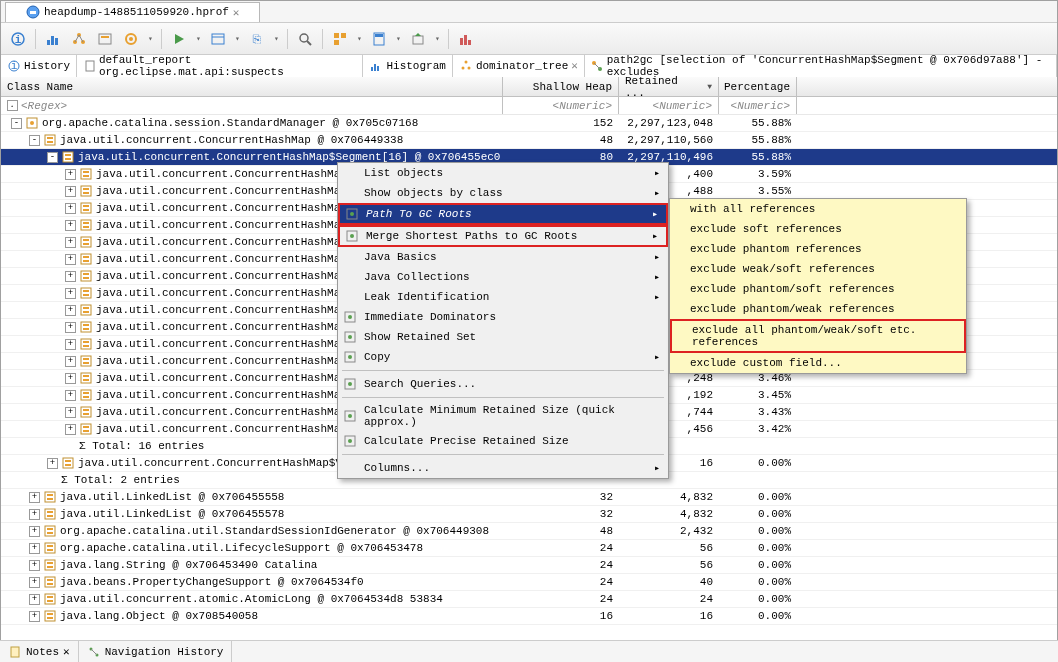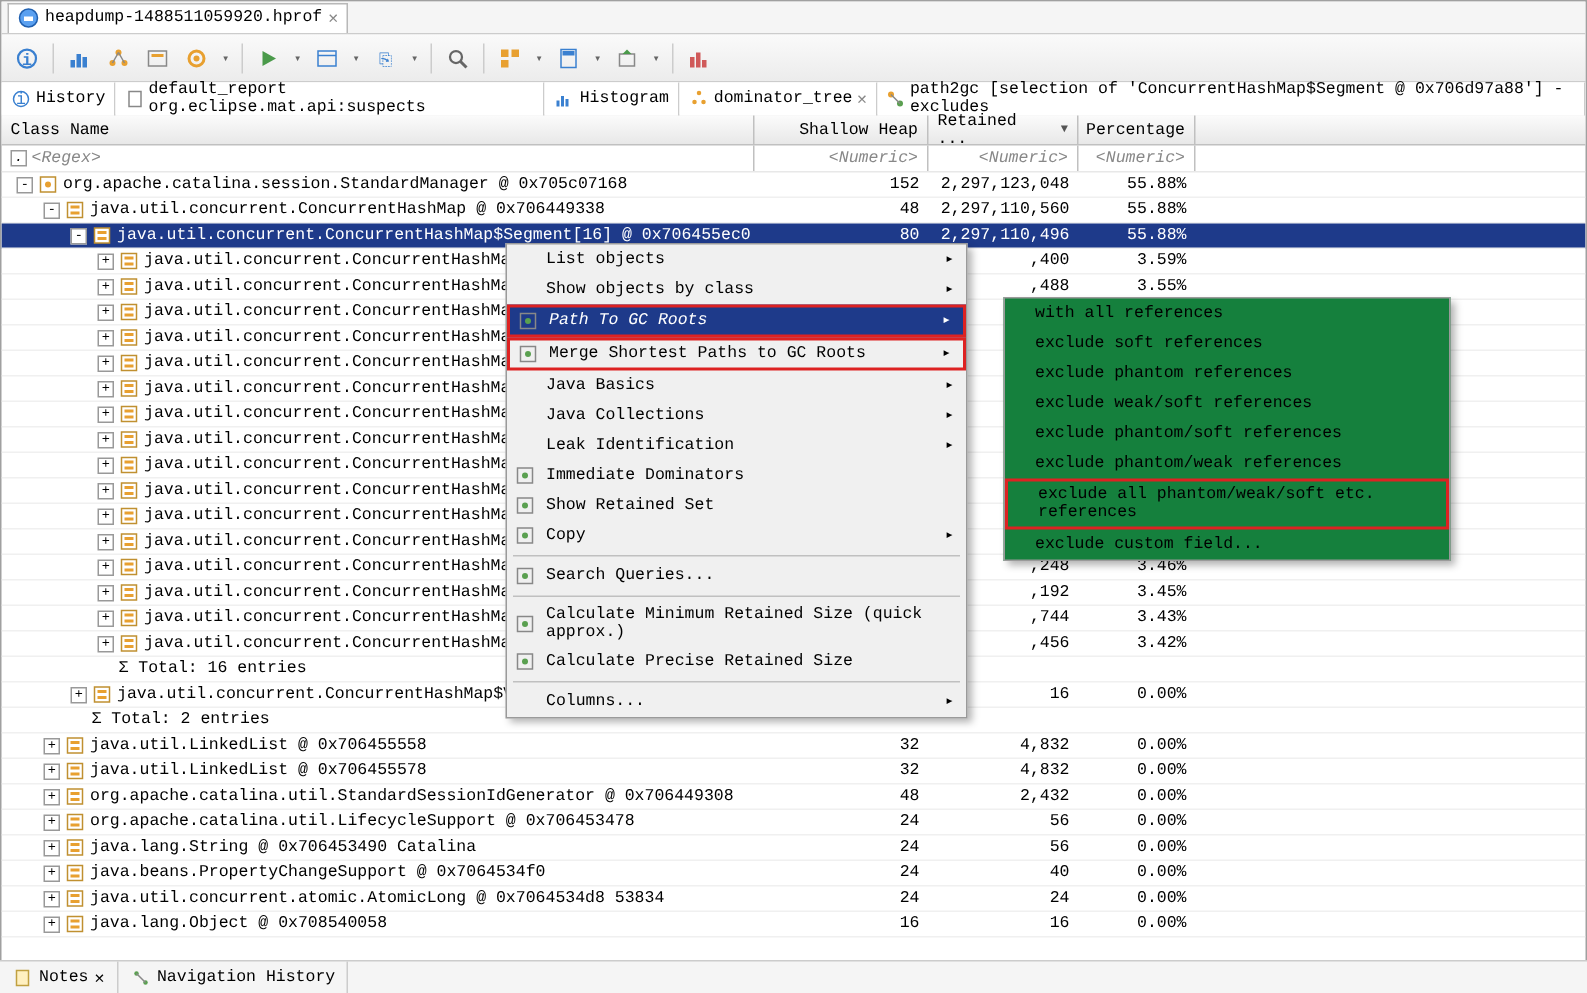--- a/index.html
+++ b/index.html
@@ -1,18 +1,18 @@
 <!DOCTYPE html>
 <html><head>
 <meta charset="utf-8">
 <style>
 * { margin:0; padding:0; box-sizing:border-box; font-family:"Courier New",monospace; font-size:11px; }
 body { background:#fff; color:#000; width:1058px; height:662px; overflow:hidden; border:1px solid #a0a0a0; }
 .tab-bar { display:flex; align-items:center; background:#f5f5f5; border-bottom:1px solid #ccc; height:22px; padding-left:4px; }
-.tab { display:flex; align-items:center; padding:2px 6px; background:#fff; border:1px solid #b8b8b8; border-bottom:none; margin-right:2px; height:20px; gap:4px; }
+.tab { display:flex; align-items:center; padding:2px 20px; background:#fff; border:1px solid #b8b8b8; border-bottom:none; margin-right:2px; height:20px; gap:4px; }
 .tab .close { color:#888; cursor:pointer; }
 .ico { width:14px; height:14px; display:inline-flex; align-items:center; justify-content:center; font-size:10px; }
 .toolbar { display:flex; align-items:center; gap:4px; padding:4px 6px; background:linear-gradient(to bottom,#fafafa,#ececec); border-bottom:1px solid #ccc; height:32px; }
 .tbtn { width:22px; height:22px; display:flex; align-items:center; justify-content:center; border:1px solid transparent; border-radius:2px; }
 .sep { width:1px; height:20px; background:#ccc; margin:0 2px; }
 .drop { width:9px; text-align:center; color:#666; font-size:8px; }
 .views { display:flex; align-items:center; border-bottom:1px solid #ccc; height:22px; background:#fff; }
 .view-tab { display:flex; align-items:center; padding:2px 6px; border-right:1px solid #ccc; height:22px; gap:3px; background:#fff; }
 .view-tab.active { background:#fff; }
 .view-tab .close { color:#888; }
@@ -27,28 +27,28 @@
 .row { display:flex; height:17px; align-items:center; border-bottom:1px solid #f0f0f0; position:relative; }
 .row.selected { background:#1e3a8a; color:#fff; }
 .cell1 { width:502px; display:flex; align-items:center; padding-left:4px; overflow:hidden; white-space:nowrap; }
 .cell2 { width:116px; text-align:right; padding-right:6px; white-space:nowrap; }
 .cell3 { width:100px; text-align:right; padding-right:6px; white-space:nowrap; }
 .cell4 { width:78px; text-align:right; padding-right:6px; white-space:nowrap; }
 .expander { width:11px; height:11px; border:1px solid #999; display:inline-flex; align-items:center; justify-content:center; font-size:9px; line-height:9px; background:#fff; color:#000; margin-right:3px; cursor:pointer; }
 .indent { display:inline-block; }
 .file-ico { width:14px; height:14px; display:inline-flex; align-items:center; justify-content:center; margin-right:3px; }
 .file-ico svg { width:14px; height:14px; }
-.context-menu { position:absolute; left:337px; top:162px; width:308px; background:#f0f0f0; border:1px solid #9a9a9a; box-shadow:3px 3px 5px rgba(0,0,0,0.3); z-index:100; }
+.context-menu { position:absolute; left:337px; top:162px; width:332px; background:#f0f0f0; border:1px solid #9a9a9a; box-shadow:3px 3px 5px rgba(0,0,0,0.3); z-index:100; }
 .menu-item { display:flex; align-items:center; padding:3px 8px 3px 26px; position:relative; min-height:20px; }
 .menu-item.selected { background:#1e3a8a; color:#fff;font-style:italic; }
 .menu-item .mico { position:absolute; left:4px; width:16px; height:16px; display:flex; align-items:center; justify-content:center; }
 .menu-item .arrow { position:absolute; right:8px; font-size:10px; }
 .menu-sep { height:1px; background:#c0c0c0; margin:3px 4px; }
 .redbox { border:2px solid #d22; }
-.submenu { position:absolute; left:669px; top:198px; width:298px; background:#15803d; border:1px solid #9a9a9a; box-shadow:3px 3px 5px rgba(0,0,0,0.3); z-index:101; }
+.submenu { position:absolute; left:669px; top:198px; width:298px; background:#fef9c3; border:1px solid #9a9a9a; box-shadow:3px 3px 5px rgba(0,0,0,0.3); z-index:101; }
 .sub-item { padding:3px 8px 3px 20px; min-height:20px; display:flex; align-items:center; }
 .bottom-tabs { position:absolute; bottom:0; left:0; right:0; height:22px; display:flex; align-items:center; border-top:1px solid #ccc; background:#f5f5f5; }
 .bottom-tab { display:flex; align-items:center; gap:4px; padding:2px 8px; border-right:1px solid #ccc; height:22px; }
 .sort-arrow { font-size:8px; margin-left:4px; color:#555; }
 </style>
 </head>
 <body>
 
 <div class="tab-bar">
   <div class="tab">

